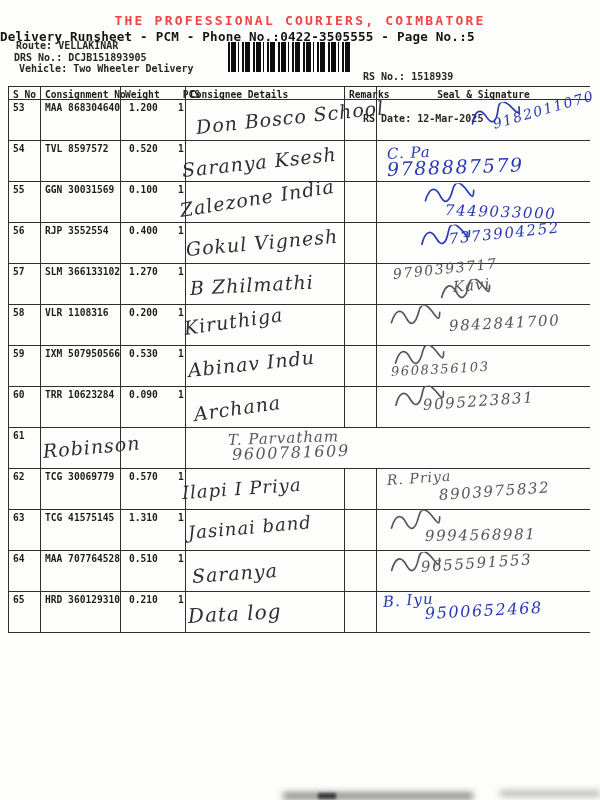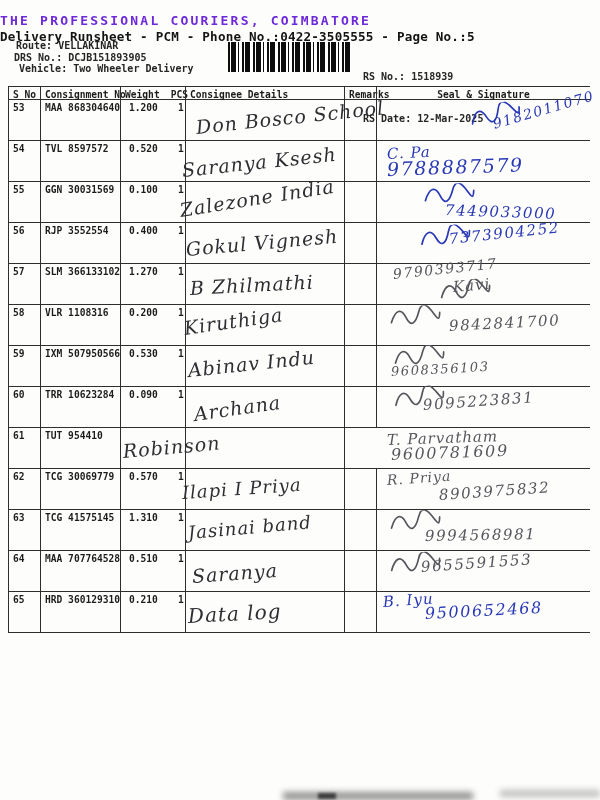--- a/index.html
+++ b/index.html
@@ -8,22 +8,22 @@
     position: relative;
     width: 600px; height: 800px;
     background: #fdfdfb;
     overflow: hidden;
     font-family: "DejaVu Sans Mono", monospace;
     color: #1c1c1c;
     box-shadow: 0 0 4px rgba(0,0,0,.3);
   }
   .title {
     position:absolute; top:13px; left:0; width:100%;
-    text-align:left; font-weight:bold; font-size:13px; letter-spacing:2.2px;
-    color:#6d28d9;
+    text-align:center; font-weight:bold; font-size:13px; letter-spacing:2.2px;
+    color:#ef4444;
   }
   .subtitle {
     position:absolute; top:29px; left:0; width:100%;
     text-align:left; font-weight:bold; font-size:12.6px; letter-spacing:0.2px;
     color:#141414;
   }
   .meta-left { position:absolute; left:16px; top:40px; font-size:10px; font-weight:bold; line-height:11.6px; color:#262626;}
   .meta-left div { white-space:pre; }
   .meta-left .drs { margin-left:-2px; }
   .meta-left .veh { margin-left:3px; }
@@ -43,21 +43,21 @@
     border-bottom:1px solid #2e2e2e;
     position:relative;
   }
   .thead { border-top:1px solid #2e2e2e; height:14px; font-weight:bold; font-size:9.6px; }
   .tdata { height:41px; font-weight:bold; font-size:9.6px; }
   .c { border-left:1px solid #2e2e2e; padding:2px 0 0 4px; position:relative; overflow:visible; white-space:nowrap; }
   .c.last { border-left:1px solid #2e2e2e; }
   .thead .c { padding-top:2px; }
   .thead .seal-h { text-align:center; padding-left:0; }
   .wtcell .w { margin-left:4px; } .wtcell .p { margin-left:20px; }
-  .hd-weight { margin-right:11px; }
+  .hd-weight { margin-right:23px; }
   
   .hand {
     font-family:"DejaVu Serif", serif; font-style:italic;
     position:absolute; white-space:nowrap; font-weight:normal;
     transform-origin:left center; pointer-events:none; z-index:5;
   }
   .cons-hand { color:#2e2e33; letter-spacing:1px; }
   .sig-name { letter-spacing:1px; }
   .sig-phone { letter-spacing:1.6px; }
   .squig { position:absolute; z-index:5; }
@@ -225,21 +225,20 @@
       <svg class="squig" width="52" height="20" viewBox="0 0 52 20" style="left: 16px; top: 0px; color: rgb(85, 85, 92); transform: rotate(-8deg);">
         <path d="M2 15 C7 2, 13 1, 17 11 S26 18, 30 6 S40 1, 45 9 S50 14, 51 8" fill="none" stroke="currentColor" stroke-width="1.7" stroke-linecap="round"></path>
       </svg>
 
       <span class="hand sig-phone" style="left: 46px; top: 9px; font-size: 15px; transform: rotate(-4deg); color: rgb(85, 85, 92);">9095223831</span>
     </div>
   </div>
 
   <div class="trow tdata">
     <div class="c cell-sno">61</div>
-    <div class="c cell-cno">TUT 954410</div>
     <div class="c cell-cons">
       <span class="hand cons-hand" style="left: 2px; top: 12px; font-size: 19px; transform: rotate(-5deg); color: rgb(46, 46, 51);">Robinson</span>
     </div>
     <div class="c cell-rem"></div>
     <div class="c last cell-seal">
 
       <span class="hand sig-name" style="left: 42px; top: 3px; font-size: 15px; transform: rotate(-2deg); color: rgb(85, 85, 92);">T. Parvatham</span>
       <span class="hand sig-phone" style="left: 46px; top: 17px; font-size: 16px; transform: rotate(-2deg); color: rgb(85, 85, 92);">9600781609</span>
     </div>
   </div>

